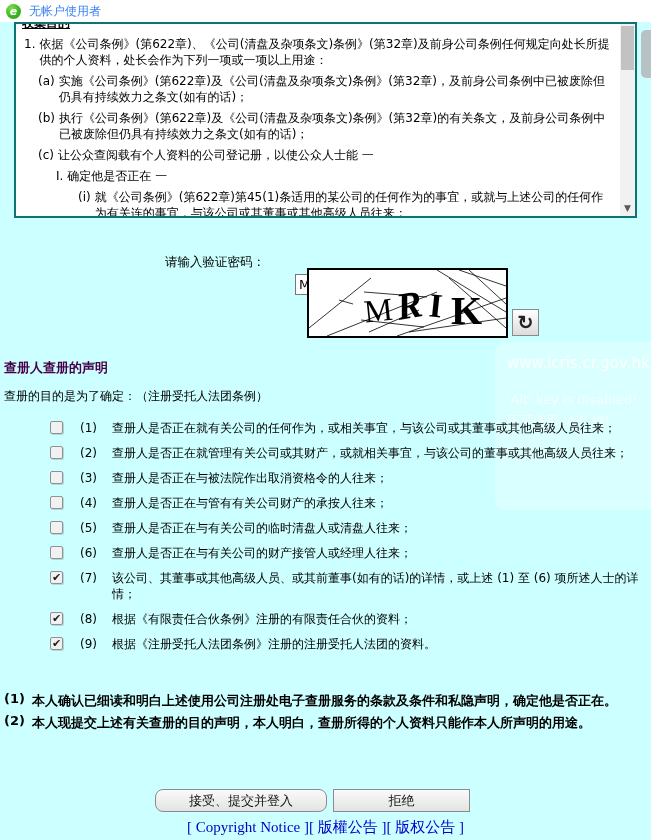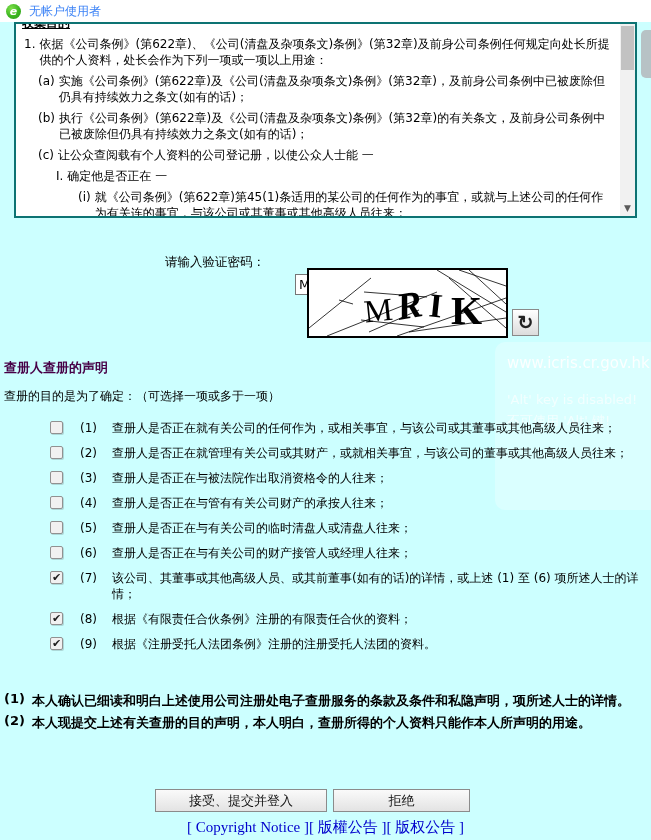--- a/index.html
+++ b/index.html
@@ -110,21 +110,21 @@
   .agree-num { flex:0 0 28px; }
   .agree-text { flex:1; line-height:19px; }
 
   
   .btn {
     position:absolute; top:789px; height:23px;
     background:linear-gradient(#fafafa,#e3e3e3);
     border:1px solid #8b8b8b; font-size:13px; color:#111;
     font-family:"DejaVu Sans",sans-serif; cursor:pointer; text-align:center;
   }
-  .btn-accept { left:155px; width:172px; }
+  .btn-accept { left:155px; width:172px;border-radius:8px; }
   .btn-reject { left:333px; width:137px; }
 
   
   .footer {
     position:absolute; left:0; top:818px; width:651px; text-align:center;
     font-family:"Liberation Serif","DejaVu Serif",serif; font-size:15px; color:#0000cc;
   }
   .footer a { color:#0000cc; text-decoration:none; cursor:pointer; }
   .bracket { color:#0000cc; }
 </style>
@@ -204,21 +204,21 @@
   <span>↻</span>
 </button>
 
 <div class="watermark">
   <div class="wm1">www.icris.cr.gov.hk</div>
   <div class="wm2">'Alt' key is disabled!</div>
   <div class="wm3">不可使用 'Alt' 键!</div>
 </div>
 
 <div class="decl-heading">查册人查册的声明</div>
-<div class="purpose-line">查册的目的是为了确定：（可选择一项或多于一项）</div>
+<div class="purpose-line">查册的目的是为了确定：（注册受托人法团条例）</div>
 
 <div class="options">
   <div class="opt-row">
     <div class="cb"></div>
     <div class="opt-num">(1)</div>
     <div class="opt-text">查册人是否正在就有关公司的任何作为，或相关事宜，与该公司或其董事或其他高级人员往来；</div>
   </div>
   <div class="opt-row">
     <div class="cb"></div>
     <div class="opt-num">(2)</div>
@@ -257,21 +257,21 @@
   <div class="opt-row">
     <div class="cb">✔</div>
     <div class="opt-num">(9)</div>
     <div class="opt-text">根据《注册受托人法团条例》注册的注册受托人法团的资料。</div>
   </div>
 </div>
 
 <div class="agreement">
   <div class="agree-row">
     <div class="agree-num">(1)</div>
-    <div class="agree-text">本人确认已细读和明白上述使用公司注册处电子查册服务的条款及条件和私隐声明，项所述人士的详情。</div>
+    <div class="agree-text">本人确认已细读和明白上述使用公司注册处电子查册服务的条款及条件和私隐声明，确定他是否正在。</div>
   </div>
   <div class="agree-row">
     <div class="agree-num">(2)</div>
     <div class="agree-text">本人现提交上述有关查册的目的声明，本人明白，查册所得的个人资料只能作本人所声明的用途。</div>
   </div>
 </div>
 
 <button class="btn btn-accept">接受、提交并登入</button>
 <button class="btn btn-reject">拒绝</button>
 

